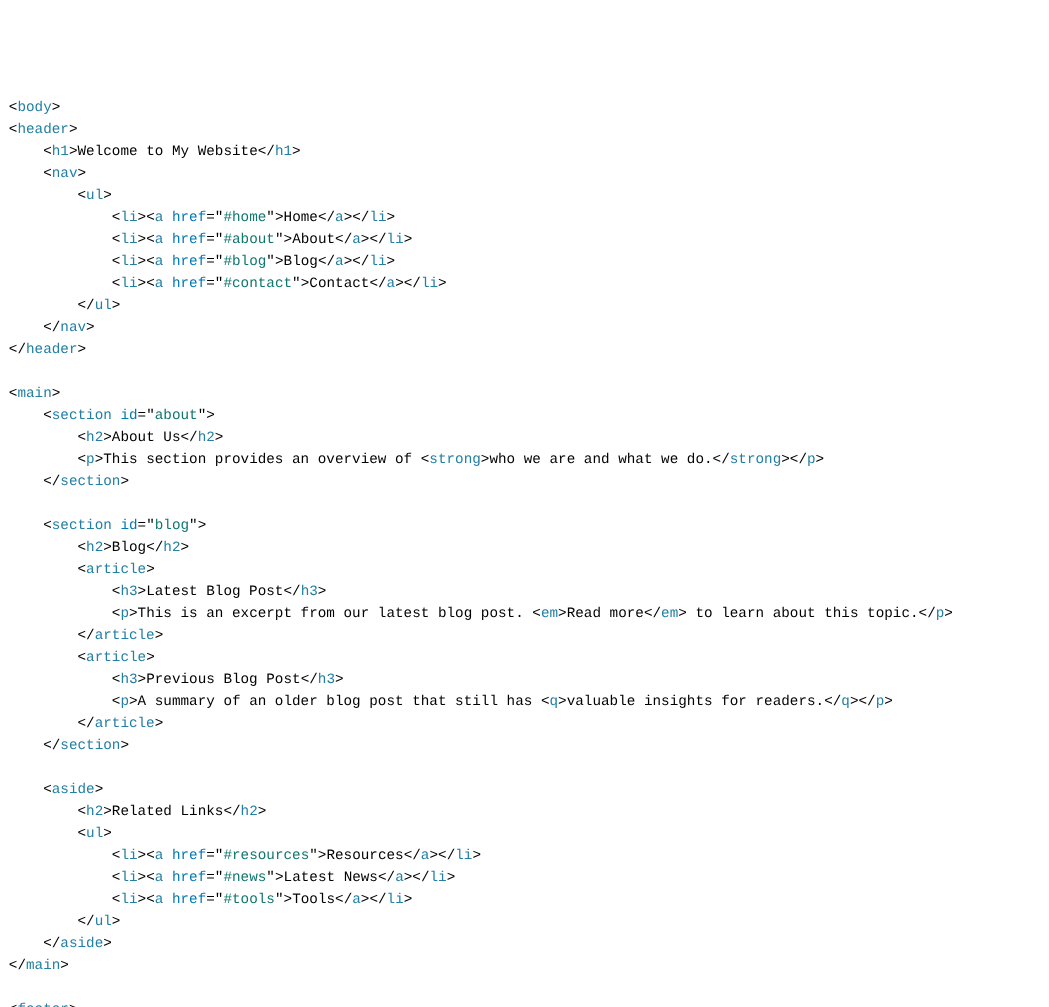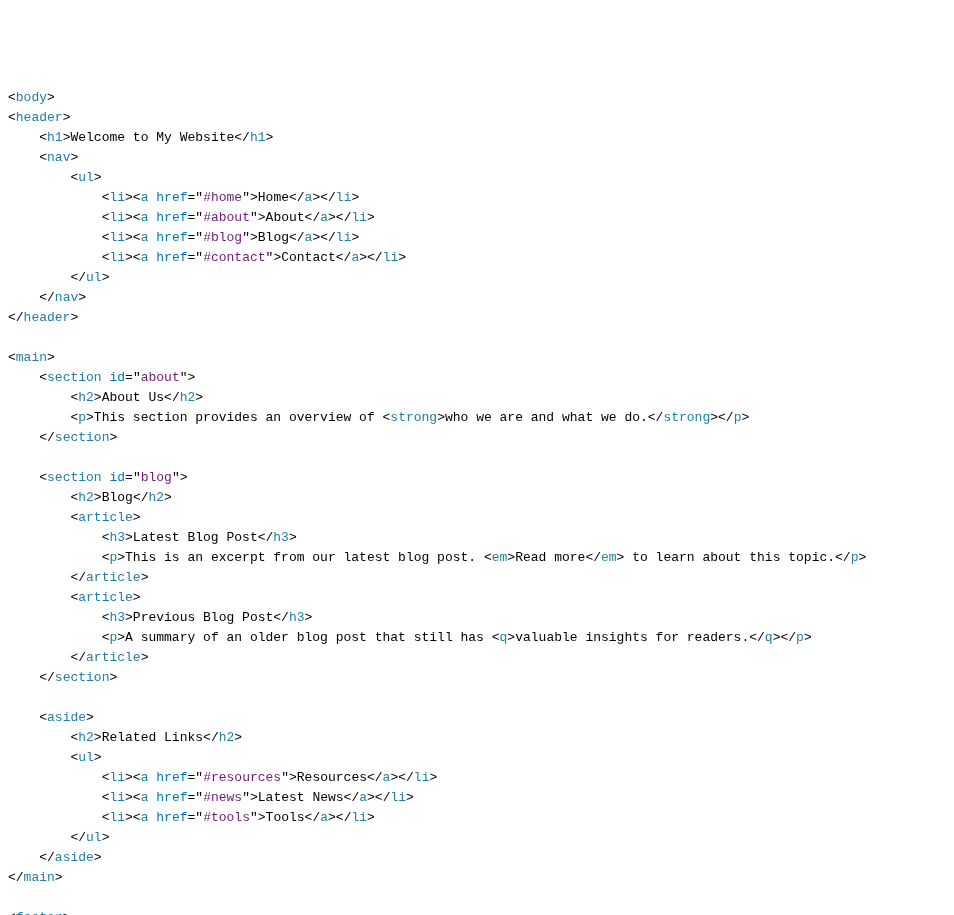--- a/index.html
+++ b/index.html
@@ -7,21 +7,21 @@
     padding: 8px;
     background: #ffffff;
     font-family: "SFMono-Regular", Consolas, "Liberation Mono", Menlo, monospace;
     font-size: 13px;
     line-height: 20px;
     color: #000000;
     white-space: pre;
   }
   .tag   { color: #217fa3; }  
   .attr  { color: #0079b3; }  
-  .val   { color: #701a75; }  
+  .val   { color: #0f766e; }  
   .txt   { color: #000000; }  
   .pun   { color: #000000; }  
 </style>
 </head>
 <body>
 
 
 
 <div id="code"><div><span class="pun">&lt;</span><span class="tag">body</span><span class="pun">&gt;</span></div><div><span class="pun">&lt;</span><span class="tag">header</span><span class="pun">&gt;</span></div><div><span class="txt">    </span><span class="pun">&lt;</span><span class="tag">h1</span><span class="pun">&gt;</span><span class="txt">Welcome to My Website</span><span class="pun">&lt;/</span><span class="tag">h1</span><span class="pun">&gt;</span></div><div><span class="txt">    </span><span class="pun">&lt;</span><span class="tag">nav</span><span class="pun">&gt;</span></div><div><span class="txt">        </span><span class="pun">&lt;</span><span class="tag">ul</span><span class="pun">&gt;</span></div><div><span class="txt">            </span><span class="pun">&lt;</span><span class="tag">li</span><span class="pun">&gt;</span><span class="pun">&lt;</span><span class="tag">a</span><span class="txt"> </span><span class="attr">href</span><span class="pun">=</span><span class="pun">"</span><span class="val">#home</span><span class="pun">"</span><span class="pun">&gt;</span><span class="txt">Home</span><span class="pun">&lt;/</span><span class="tag">a</span><span class="pun">&gt;</span><span class="pun">&lt;/</span><span class="tag">li</span><span class="pun">&gt;</span></div><div><span class="txt">            </span><span class="pun">&lt;</span><span class="tag">li</span><span class="pun">&gt;</span><span class="pun">&lt;</span><span class="tag">a</span><span class="txt"> </span><span class="attr">href</span><span class="pun">=</span><span class="pun">"</span><span class="val">#about</span><span class="pun">"</span><span class="pun">&gt;</span><span class="txt">About</span><span class="pun">&lt;/</span><span class="tag">a</span><span class="pun">&gt;</span><span class="pun">&lt;/</span><span class="tag">li</span><span class="pun">&gt;</span></div><div><span class="txt">            </span><span class="pun">&lt;</span><span class="tag">li</span><span class="pun">&gt;</span><span class="pun">&lt;</span><span class="tag">a</span><span class="txt"> </span><span class="attr">href</span><span class="pun">=</span><span class="pun">"</span><span class="val">#blog</span><span class="pun">"</span><span class="pun">&gt;</span><span class="txt">Blog</span><span class="pun">&lt;/</span><span class="tag">a</span><span class="pun">&gt;</span><span class="pun">&lt;/</span><span class="tag">li</span><span class="pun">&gt;</span></div><div><span class="txt">            </span><span class="pun">&lt;</span><span class="tag">li</span><span class="pun">&gt;</span><span class="pun">&lt;</span><span class="tag">a</span><span class="txt"> </span><span class="attr">href</span><span class="pun">=</span><span class="pun">"</span><span class="val">#contact</span><span class="pun">"</span><span class="pun">&gt;</span><span class="txt">Contact</span><span class="pun">&lt;/</span><span class="tag">a</span><span class="pun">&gt;</span><span class="pun">&lt;/</span><span class="tag">li</span><span class="pun">&gt;</span></div><div><span class="txt">        </span><span class="pun">&lt;/</span><span class="tag">ul</span><span class="pun">&gt;</span></div><div><span class="txt">    </span><span class="pun">&lt;/</span><span class="tag">nav</span><span class="pun">&gt;</span></div><div><span class="pun">&lt;/</span><span class="tag">header</span><span class="pun">&gt;</span></div><div>&nbsp;</div><div><span class="pun">&lt;</span><span class="tag">main</span><span class="pun">&gt;</span></div><div><span class="txt">    </span><span class="pun">&lt;</span><span class="tag">section</span><span class="txt"> </span><span class="attr">id</span><span class="pun">=</span><span class="pun">"</span><span class="val">about</span><span class="pun">"</span><span class="pun">&gt;</span></div><div><span class="txt">        </span><span class="pun">&lt;</span><span class="tag">h2</span><span class="pun">&gt;</span><span class="txt">About Us</span><span class="pun">&lt;/</span><span class="tag">h2</span><span class="pun">&gt;</span></div><div><span class="txt">        </span><span class="pun">&lt;</span><span class="tag">p</span><span class="pun">&gt;</span><span class="txt">This section provides an overview of </span><span class="pun">&lt;</span><span class="tag">strong</span><span class="pun">&gt;</span><span class="txt">who we are and what we do.</span><span class="pun">&lt;/</span><span class="tag">strong</span><span class="pun">&gt;</span><span class="pun">&lt;/</span><span class="tag">p</span><span class="pun">&gt;</span></div><div><span class="txt">    </span><span class="pun">&lt;/</span><span class="tag">section</span><span class="pun">&gt;</span></div><div>&nbsp;</div><div><span class="txt">    </span><span class="pun">&lt;</span><span class="tag">section</span><span class="txt"> </span><span class="attr">id</span><span class="pun">=</span><span class="pun">"</span><span class="val">blog</span><span class="pun">"</span><span class="pun">&gt;</span></div><div><span class="txt">        </span><span class="pun">&lt;</span><span class="tag">h2</span><span class="pun">&gt;</span><span class="txt">Blog</span><span class="pun">&lt;/</span><span class="tag">h2</span><span class="pun">&gt;</span></div><div><span class="txt">        </span><span class="pun">&lt;</span><span class="tag">article</span><span class="pun">&gt;</span></div><div><span class="txt">            </span><span class="pun">&lt;</span><span class="tag">h3</span><span class="pun">&gt;</span><span class="txt">Latest Blog Post</span><span class="pun">&lt;/</span><span class="tag">h3</span><span class="pun">&gt;</span></div><div><span class="txt">            </span><span class="pun">&lt;</span><span class="tag">p</span><span class="pun">&gt;</span><span class="txt">This is an excerpt from our latest blog post. </span><span class="pun">&lt;</span><span class="tag">em</span><span class="pun">&gt;</span><span class="txt">Read more</span><span class="pun">&lt;/</span><span class="tag">em</span><span class="pun">&gt;</span><span class="txt"> to learn about this topic.</span><span class="pun">&lt;/</span><span class="tag">p</span><span class="pun">&gt;</span></div><div><span class="txt">        </span><span class="pun">&lt;/</span><span class="tag">article</span><span class="pun">&gt;</span></div><div><span class="txt">        </span><span class="pun">&lt;</span><span class="tag">article</span><span class="pun">&gt;</span></div><div><span class="txt">            </span><span class="pun">&lt;</span><span class="tag">h3</span><span class="pun">&gt;</span><span class="txt">Previous Blog Post</span><span class="pun">&lt;/</span><span class="tag">h3</span><span class="pun">&gt;</span></div><div><span class="txt">            </span><span class="pun">&lt;</span><span class="tag">p</span><span class="pun">&gt;</span><span class="txt">A summary of an older blog post that still has </span><span class="pun">&lt;</span><span class="tag">q</span><span class="pun">&gt;</span><span class="txt">valuable insights for readers.</span><span class="pun">&lt;/</span><span class="tag">q</span><span class="pun">&gt;</span><span class="pun">&lt;/</span><span class="tag">p</span><span class="pun">&gt;</span></div><div><span class="txt">        </span><span class="pun">&lt;/</span><span class="tag">article</span><span class="pun">&gt;</span></div><div><span class="txt">    </span><span class="pun">&lt;/</span><span class="tag">section</span><span class="pun">&gt;</span></div><div>&nbsp;</div><div><span class="txt">    </span><span class="pun">&lt;</span><span class="tag">aside</span><span class="pun">&gt;</span></div><div><span class="txt">        </span><span class="pun">&lt;</span><span class="tag">h2</span><span class="pun">&gt;</span><span class="txt">Related Links</span><span class="pun">&lt;/</span><span class="tag">h2</span><span class="pun">&gt;</span></div><div><span class="txt">        </span><span class="pun">&lt;</span><span class="tag">ul</span><span class="pun">&gt;</span></div><div><span class="txt">            </span><span class="pun">&lt;</span><span class="tag">li</span><span class="pun">&gt;</span><span class="pun">&lt;</span><span class="tag">a</span><span class="txt"> </span><span class="attr">href</span><span class="pun">=</span><span class="pun">"</span><span class="val">#resources</span><span class="pun">"</span><span class="pun">&gt;</span><span class="txt">Resources</span><span class="pun">&lt;/</span><span class="tag">a</span><span class="pun">&gt;</span><span class="pun">&lt;/</span><span class="tag">li</span><span class="pun">&gt;</span></div><div><span class="txt">            </span><span class="pun">&lt;</span><span class="tag">li</span><span class="pun">&gt;</span><span class="pun">&lt;</span><span class="tag">a</span><span class="txt"> </span><span class="attr">href</span><span class="pun">=</span><span class="pun">"</span><span class="val">#news</span><span class="pun">"</span><span class="pun">&gt;</span><span class="txt">Latest News</span><span class="pun">&lt;/</span><span class="tag">a</span><span class="pun">&gt;</span><span class="pun">&lt;/</span><span class="tag">li</span><span class="pun">&gt;</span></div><div><span class="txt">            </span><span class="pun">&lt;</span><span class="tag">li</span><span class="pun">&gt;</span><span class="pun">&lt;</span><span class="tag">a</span><span class="txt"> </span><span class="attr">href</span><span class="pun">=</span><span class="pun">"</span><span class="val">#tools</span><span class="pun">"</span><span class="pun">&gt;</span><span class="txt">Tools</span><span class="pun">&lt;/</span><span class="tag">a</span><span class="pun">&gt;</span><span class="pun">&lt;/</span><span class="tag">li</span><span class="pun">&gt;</span></div><div><span class="txt">        </span><span class="pun">&lt;/</span><span class="tag">ul</span><span class="pun">&gt;</span></div><div><span class="txt">    </span><span class="pun">&lt;/</span><span class="tag">aside</span><span class="pun">&gt;</span></div><div><span class="pun">&lt;/</span><span class="tag">main</span><span class="pun">&gt;</span></div><div>&nbsp;</div><div><span class="pun">&lt;</span><span class="tag">footer</span><span class="pun">&gt;</span></div></div>
 

